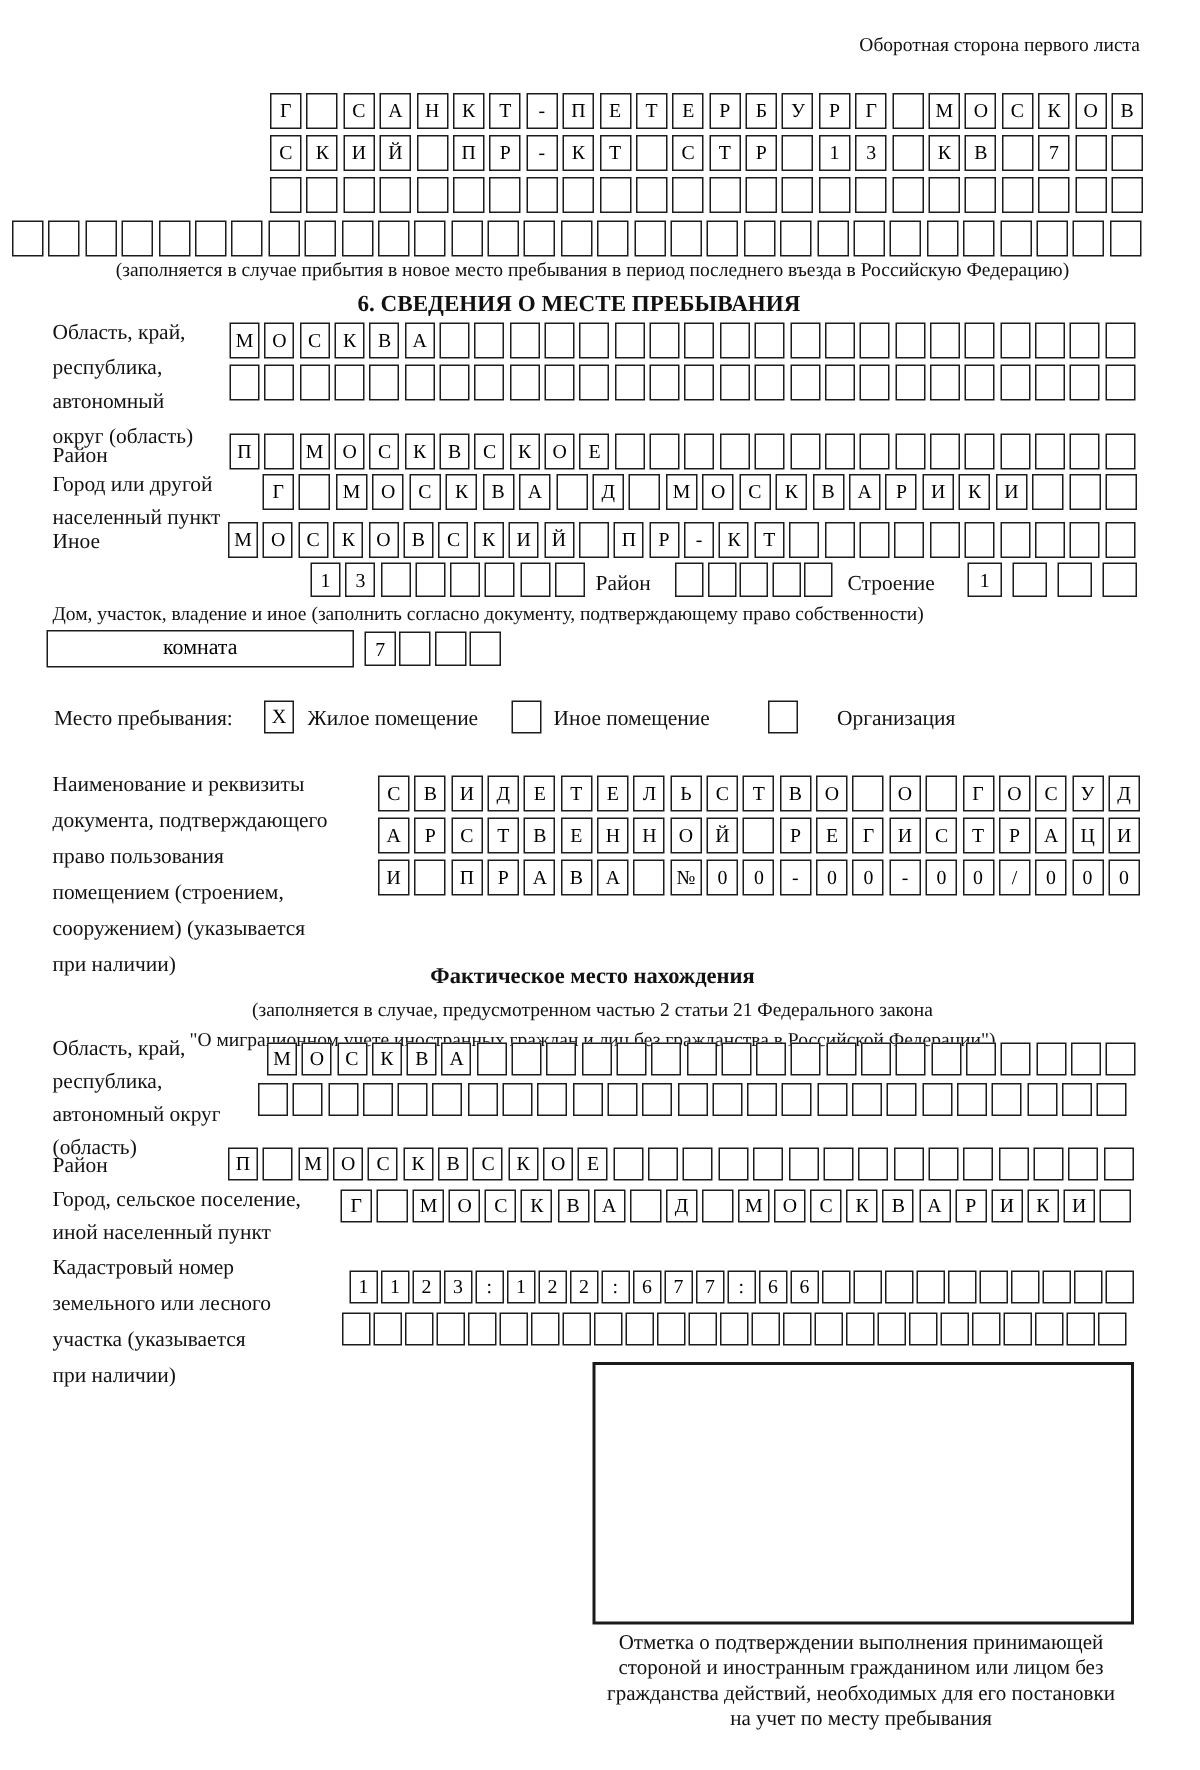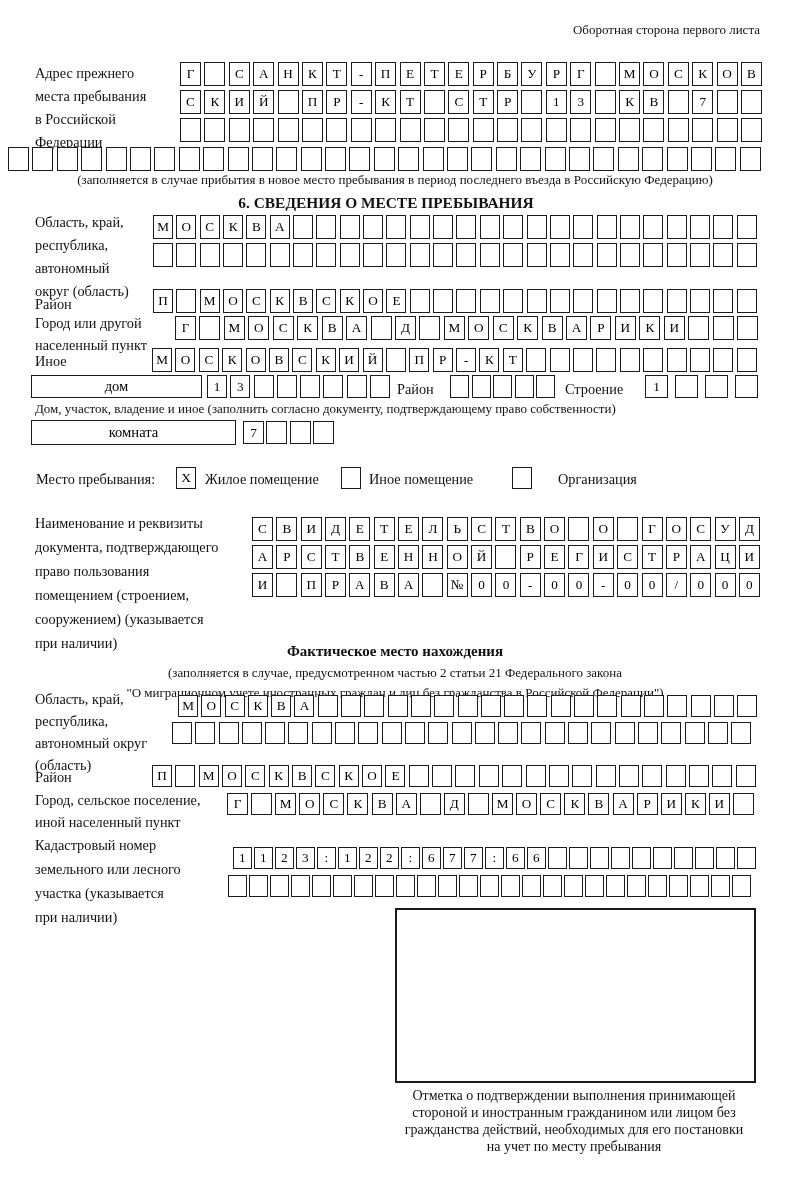--- a/index.html
+++ b/index.html
@@ -21,31 +21,29 @@
   .markbox{box-sizing:border-box;border:2px solid #1a1a1a;position:absolute;background:#fff;}
   .marknote{font-size:14px;line-height:17px;text-align:center;}
 </style>
 </head>
 <body>
 
 <div class="page">
 
   <div class="abs note" style="left:400px;top:22px;width:360px;text-align:right;">Оборотная сторона первого листа</div>
 
-  <div class="abs lbl" style="left:35px;top:62px;">Адрес прежнего<br>места пребывания<br>в Российской<br>Федерации</div>
   <div class="abs note center" style="left:0;top:172px;width:790px;">(заполняется в случае прибытия в новое место пребывания в период последнего въезда в Российскую Федерацию)</div>
 
   <div class="abs title" style="left:0;top:194px;width:772px;">6. СВЕДЕНИЯ О МЕСТЕ ПРЕБЫВАНИЯ</div>
 
   <div class="abs lbl" style="left:35px;top:211px;">Область, край,<br>республика,<br>автономный<br>округ (область)</div>
   <div class="abs lbl" style="left:35px;top:293px;">Район</div>
   <div class="abs lbl" style="left:35px;top:312px;line-height:22px;">Город или другой<br>населенный пункт</div>
   <div class="abs lbl" style="left:35px;top:350px;">Иное</div>
 
-  <div class="widebox" style="left:31px;top:375px;width:171px;height:23px;">дом</div>
   <div class="abs lbl" style="left:397px;top:378px;">Район</div>
   <div class="abs lbl" style="left:565px;top:378px;">Строение</div>
   <div class="abs note" style="left:35px;top:401px;">Дом, участок, владение и иное (заполнить согласно документу, подтверждающему право собственности)</div>
 
   <div class="widebox" style="left:31px;top:420px;width:205px;height:25px;">комната</div>
 
   <div class="abs lbl" style="left:36px;top:468px;">Место пребывания:</div>
   <div class="chkbox" style="left:176px;top:467px;width:20px;height:22px;">
     <span>X</span>
   </div>

